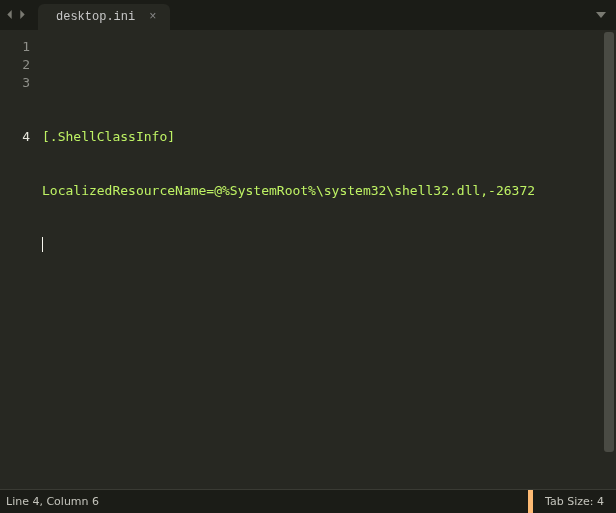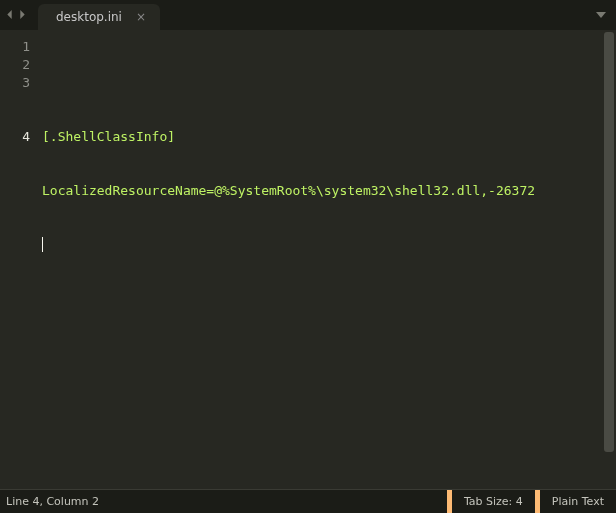--- a/index.html
+++ b/index.html
@@ -18,20 +18,21 @@
     display: flex;
     align-items: center;
     gap: 14px;
     font-size: 12px;
     color: #c8c8c8;
     background: #272822;
     border-top-left-radius: 6px;
     border-top-right-radius: 6px;
     position: relative;
     cursor: pointer;
+    font-family: Liberation Mono, monospace;
   }
   .tab .close { font-size: 12px; color: #888; cursor: pointer; line-height: 1; }
   .tabbar .menu-btn { position: absolute; right: 6px; top: 6px; width: 18px; height: 18px; display: flex; align-items: center; justify-content: center; cursor: pointer; }
   .tabbar .menu-btn svg { display: block; }
   
   .editor { flex: 1; display: flex; background: #272822; font-family: "DejaVu Sans Mono", Consolas, monospace; font-size: 13px; line-height: 18px; position: relative; overflow: hidden; }
   .gutter { width: 38px; text-align: right; padding: 8px 8px 0 0; color: #8f908a; user-select: none; background: #272822; }
   .gutter .ln { height: 18px; }
   .gutter .ln.current { color: #e6e6dc; }
   .code { flex: 1; padding: 8px 6px 0 4px; color: #bef264; white-space: pre; }
@@ -98,19 +99,18 @@
       <span class="row"><span class="cursor-line"></span><span></span></span>
     </div>
 
   </div>
 
   <div class="scrollbar">
     <div class="thumb" style="height:420px; margin-top:0"></div>
   </div>
 
   <div class="statusbar">
-    <div class="cell first">Line 4, Column 2</div>
+    <div class="cell first">Line 4, Column 6</div>
     <div class="spacer"></div>
     <div class="cell">Tab Size: 4</div>
-    <div class="cell">Plain Text</div>
   </div>
 
 </div>
 
 </body></html>

